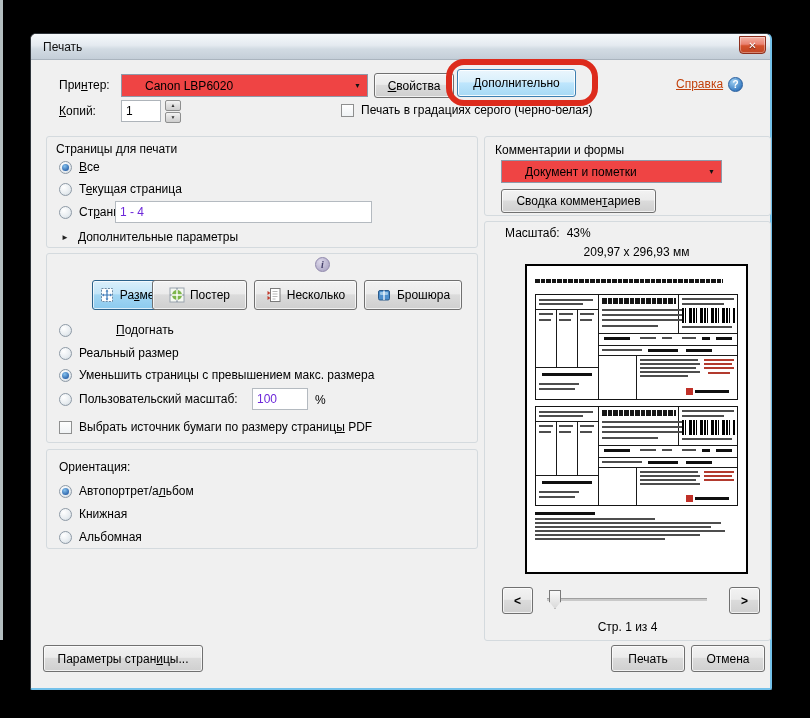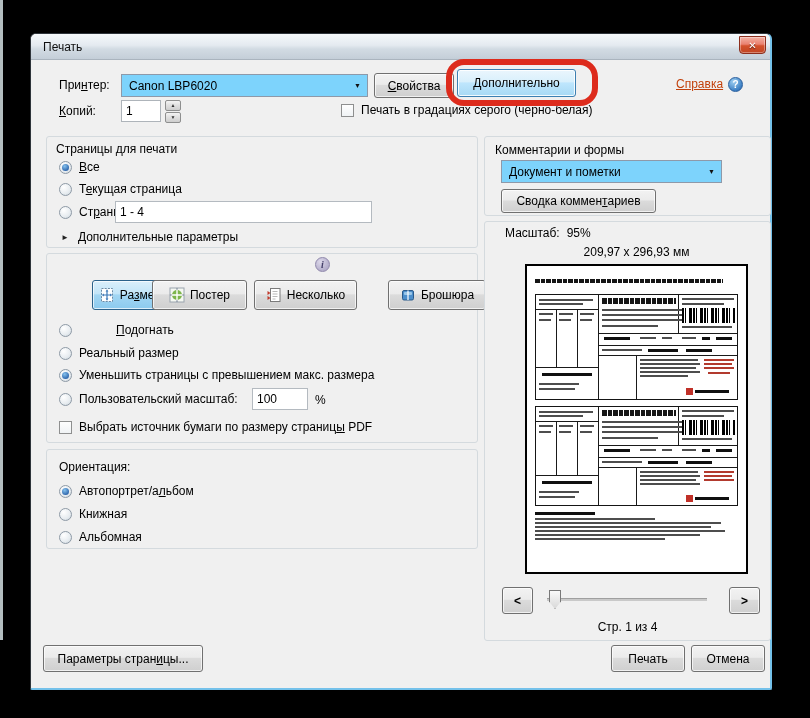--- a/index.html
+++ b/index.html
@@ -38,23 +38,23 @@
   .rb { width:13px; height:13px; border-radius:50%; flex:0 0 13px; position:relative;
     background:radial-gradient(circle at 35% 30%,#fff,#e7ecf0 60%,#c9d3da);
     border:1px solid #8e9aa6; }
   .rb.sel::after { content:""; position:absolute; left:2px; top:2px; width:7px; height:7px;
     border-radius:50%; background:radial-gradient(circle at 38% 32%,#86c2ee,#2c64ab 75%); }
   .cb { width:13px; height:13px; flex:0 0 13px; background:linear-gradient(#fefefe,#f0f3f5);
     border:1px solid #8e8f8f; }
 
   input.tx { border:1px solid #aeb4ba; background:#fff; font:12px "Liberation Sans","DejaVu Sans",sans-serif;
     padding:0 4px; color:#000; }
-  input.tx.dim { color:#000000; border-color:#b4bac0; }
-  .select { position:absolute; background:#7dd3fc; border:1px solid #8e99a9; display:flex;
-    align-items:center; padding:0 20px 0 7px; }
+  input.tx.dim { color:#6d28d9; border-color:#b4bac0; }
+  .select { position:absolute; background:#ef4444; border:1px solid #8e99a9; display:flex;
+    align-items:center; padding:0 20px 0 23px; }
   .combo-arrow { position:absolute; right:6px; top:50%; transform:translateY(-55%);
     font-size:7px; color:#111; }
 
   .spin { position:absolute; width:16px; height:11px; border:1px solid #8e8f8f; border-radius:2px;
     background:linear-gradient(#f4f4f4,#dfdfdf 50%,#cecece); display:flex; align-items:center;
     justify-content:center; font-size:5px; color:#333; line-height:1; }
 
   .link { color:#c2410c; text-decoration:underline; }
   .help-badge { display:inline-flex; width:15px; height:15px; border-radius:50%;
     background:radial-gradient(circle at 35% 28%,#9fd0f2,#3d80c4 70%,#2a5f9e);
@@ -184,21 +184,21 @@
     </div>
     <div class="btn" style="left:207px;top:26px;width:103px;height:30px;">
       <svg width="16" height="16" viewBox="0 0 16 16">
         <rect x="4.5" y="1.5" width="9.5" height="13" fill="#fff" stroke="#7a7a7a"></rect>
         <path d="M6.5 4.5 h5 M6.5 7 h5 M6.5 9.5 h5 M6.5 12 h3" stroke="#b9b9b9" stroke-width="1"></path>
         <path d="M1.5 4 l3 2 -3 2 Z" fill="#c0392b"></path>
         <path d="M1.5 9 l3 2 -3 2 Z" fill="#c0392b"></path>
       </svg>
       <span>Несколько</span>
     </div>
-    <div class="btn" style="left:317px;top:26px;width:98px;height:30px;margin-left:24px;">
+    <div class="btn" style="left:317px;top:26px;width:98px;height:30px;">
       <svg width="16" height="16" viewBox="0 0 16 16">
         <rect x="2.5" y="3.5" width="11" height="9.5" rx="1.5" fill="#4d8fcc" stroke="#2a5a8a"></rect>
         <rect x="4" y="5" width="8" height="3" rx="1" fill="#9cc7e8"></rect>
         <rect x="7.4" y="3.5" width="1.2" height="9.5" fill="#fff"></rect>
       </svg>
       <span>Брошюра</span>
     </div>
 
     <div class="row" style="left:12px;top:68px;gap:44px;">
       <span class="rb"></span>
@@ -247,21 +247,21 @@
       <span class="combo-arrow">▼</span>
     </div>
     <div class="btn" style="left:16px;top:52px;width:155px;height:24px;">
       <span>Сводка коммен<u>т</u>ариев</span>
     </div>
   </div>
 
   <div class="grp" style="left:453px;top:187px;width:287px;height:420px;">
     <div class="row" style="left:20px;top:3px;">
       <span>Масштаб:</span>
-      <span>95%</span>
+      <span>43%</span>
     </div>
     <div class="abs" style="left:40px;top:23px;width:223px;text-align:center;">209,97 x 296,93 мм</div>
 
     <div class="page" style="left:40px;top:42px;width:223px;height:310px;">
       <div class="ttl" style="left:8px;top:13px;width:188px;height:4px;"></div>
 
       <div class="inv" style="top:28px;height:106px;">
         <div class="iv" style="left:62px;top:0;bottom:0;width:1px;"></div>
         <div class="iv" style="left:142px;top:0;height:38px;width:1px;"></div>
         <div class="iv" style="left:0;top:14px;width:62px;height:1px;"></div>

